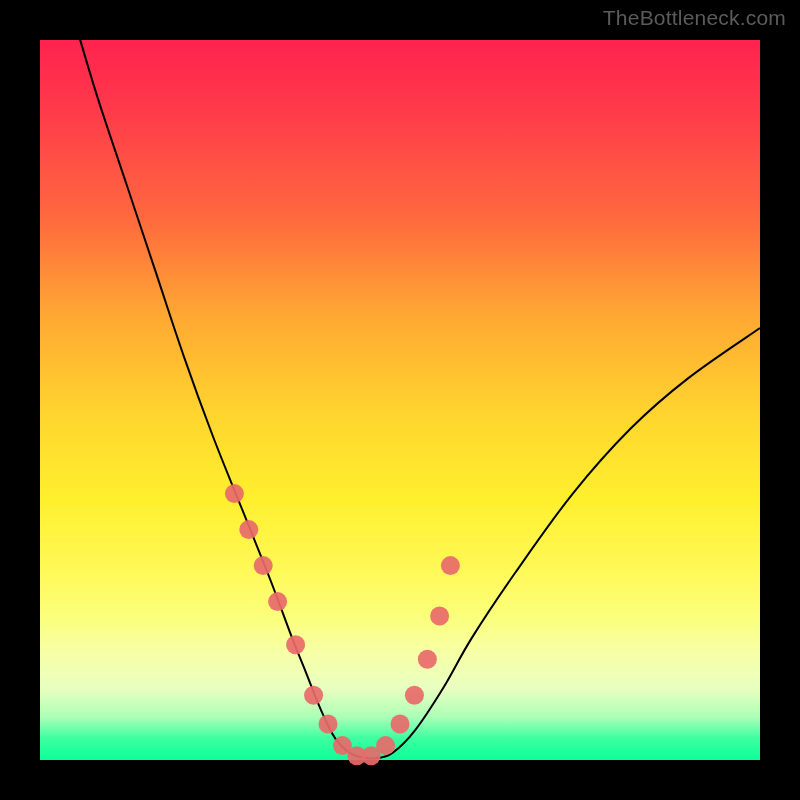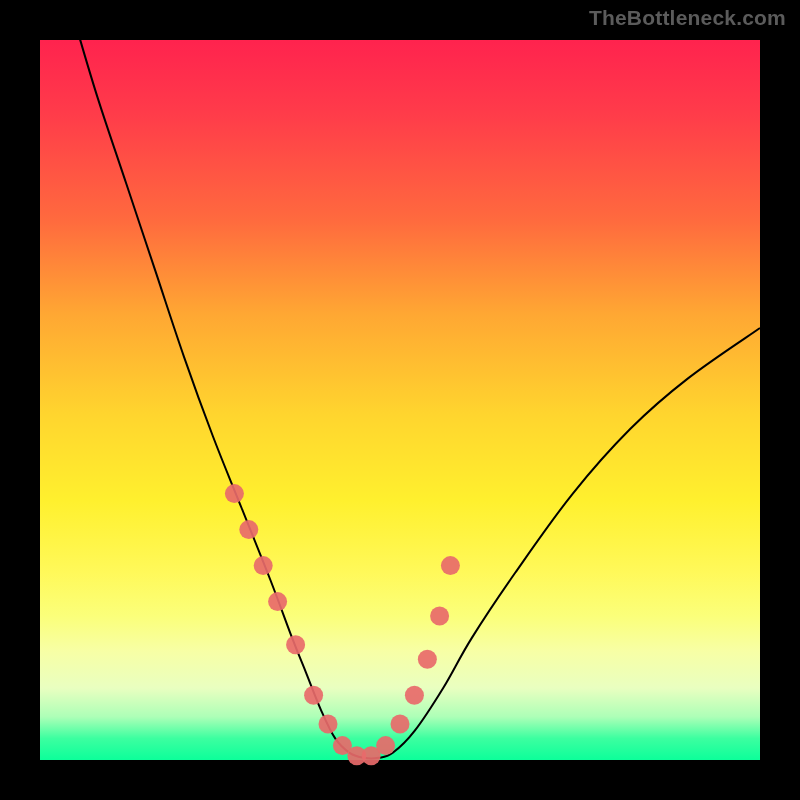--- a/index.html
+++ b/index.html
@@ -45,21 +45,21 @@
     top: 0;
     width: 720px;
     height: 720px;
     overflow: visible;
   }
   .watermark {
     position: absolute;
     top: 6px;
     right: 14px;
     font-size: 21px;
-    font-weight: 700;
+    font-weight: 400;
     color: #5b5b5b;
     letter-spacing: 0.2px;
     text-align: right;
   }
 </style>
 </head>
 <body>
 
 <div class="frame">
   <div class="watermark">TheBottleneck.com</div>

